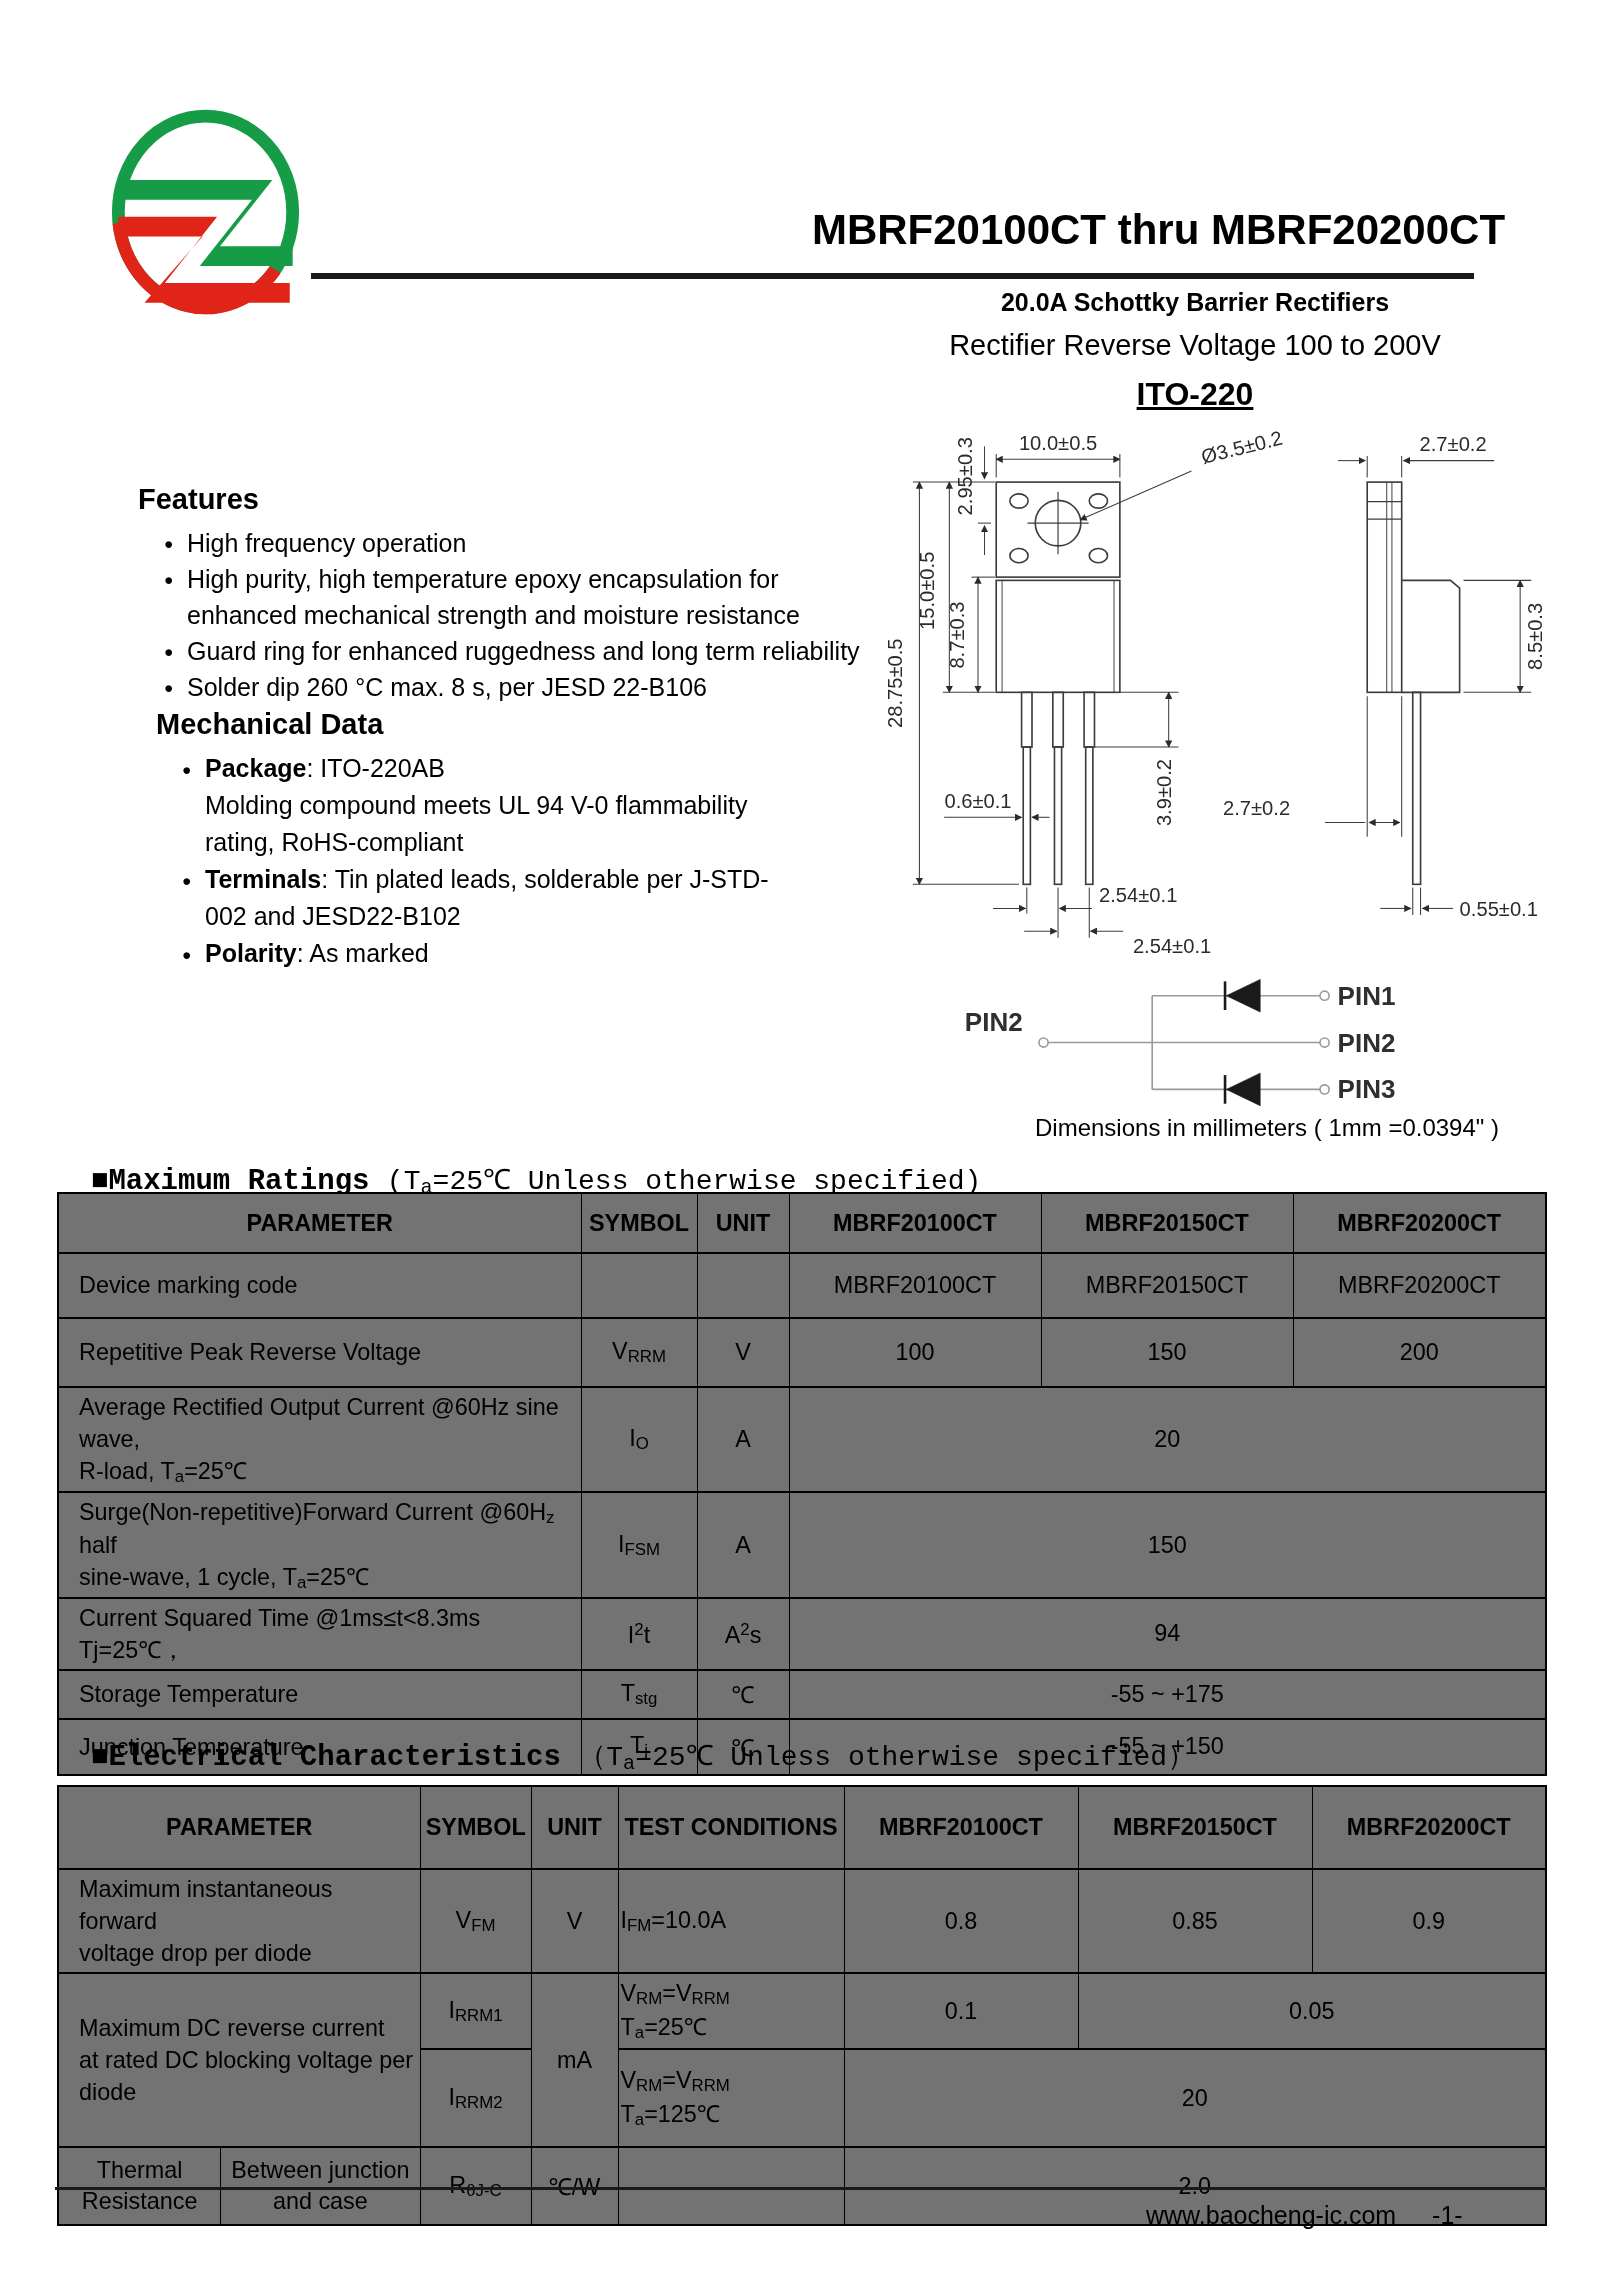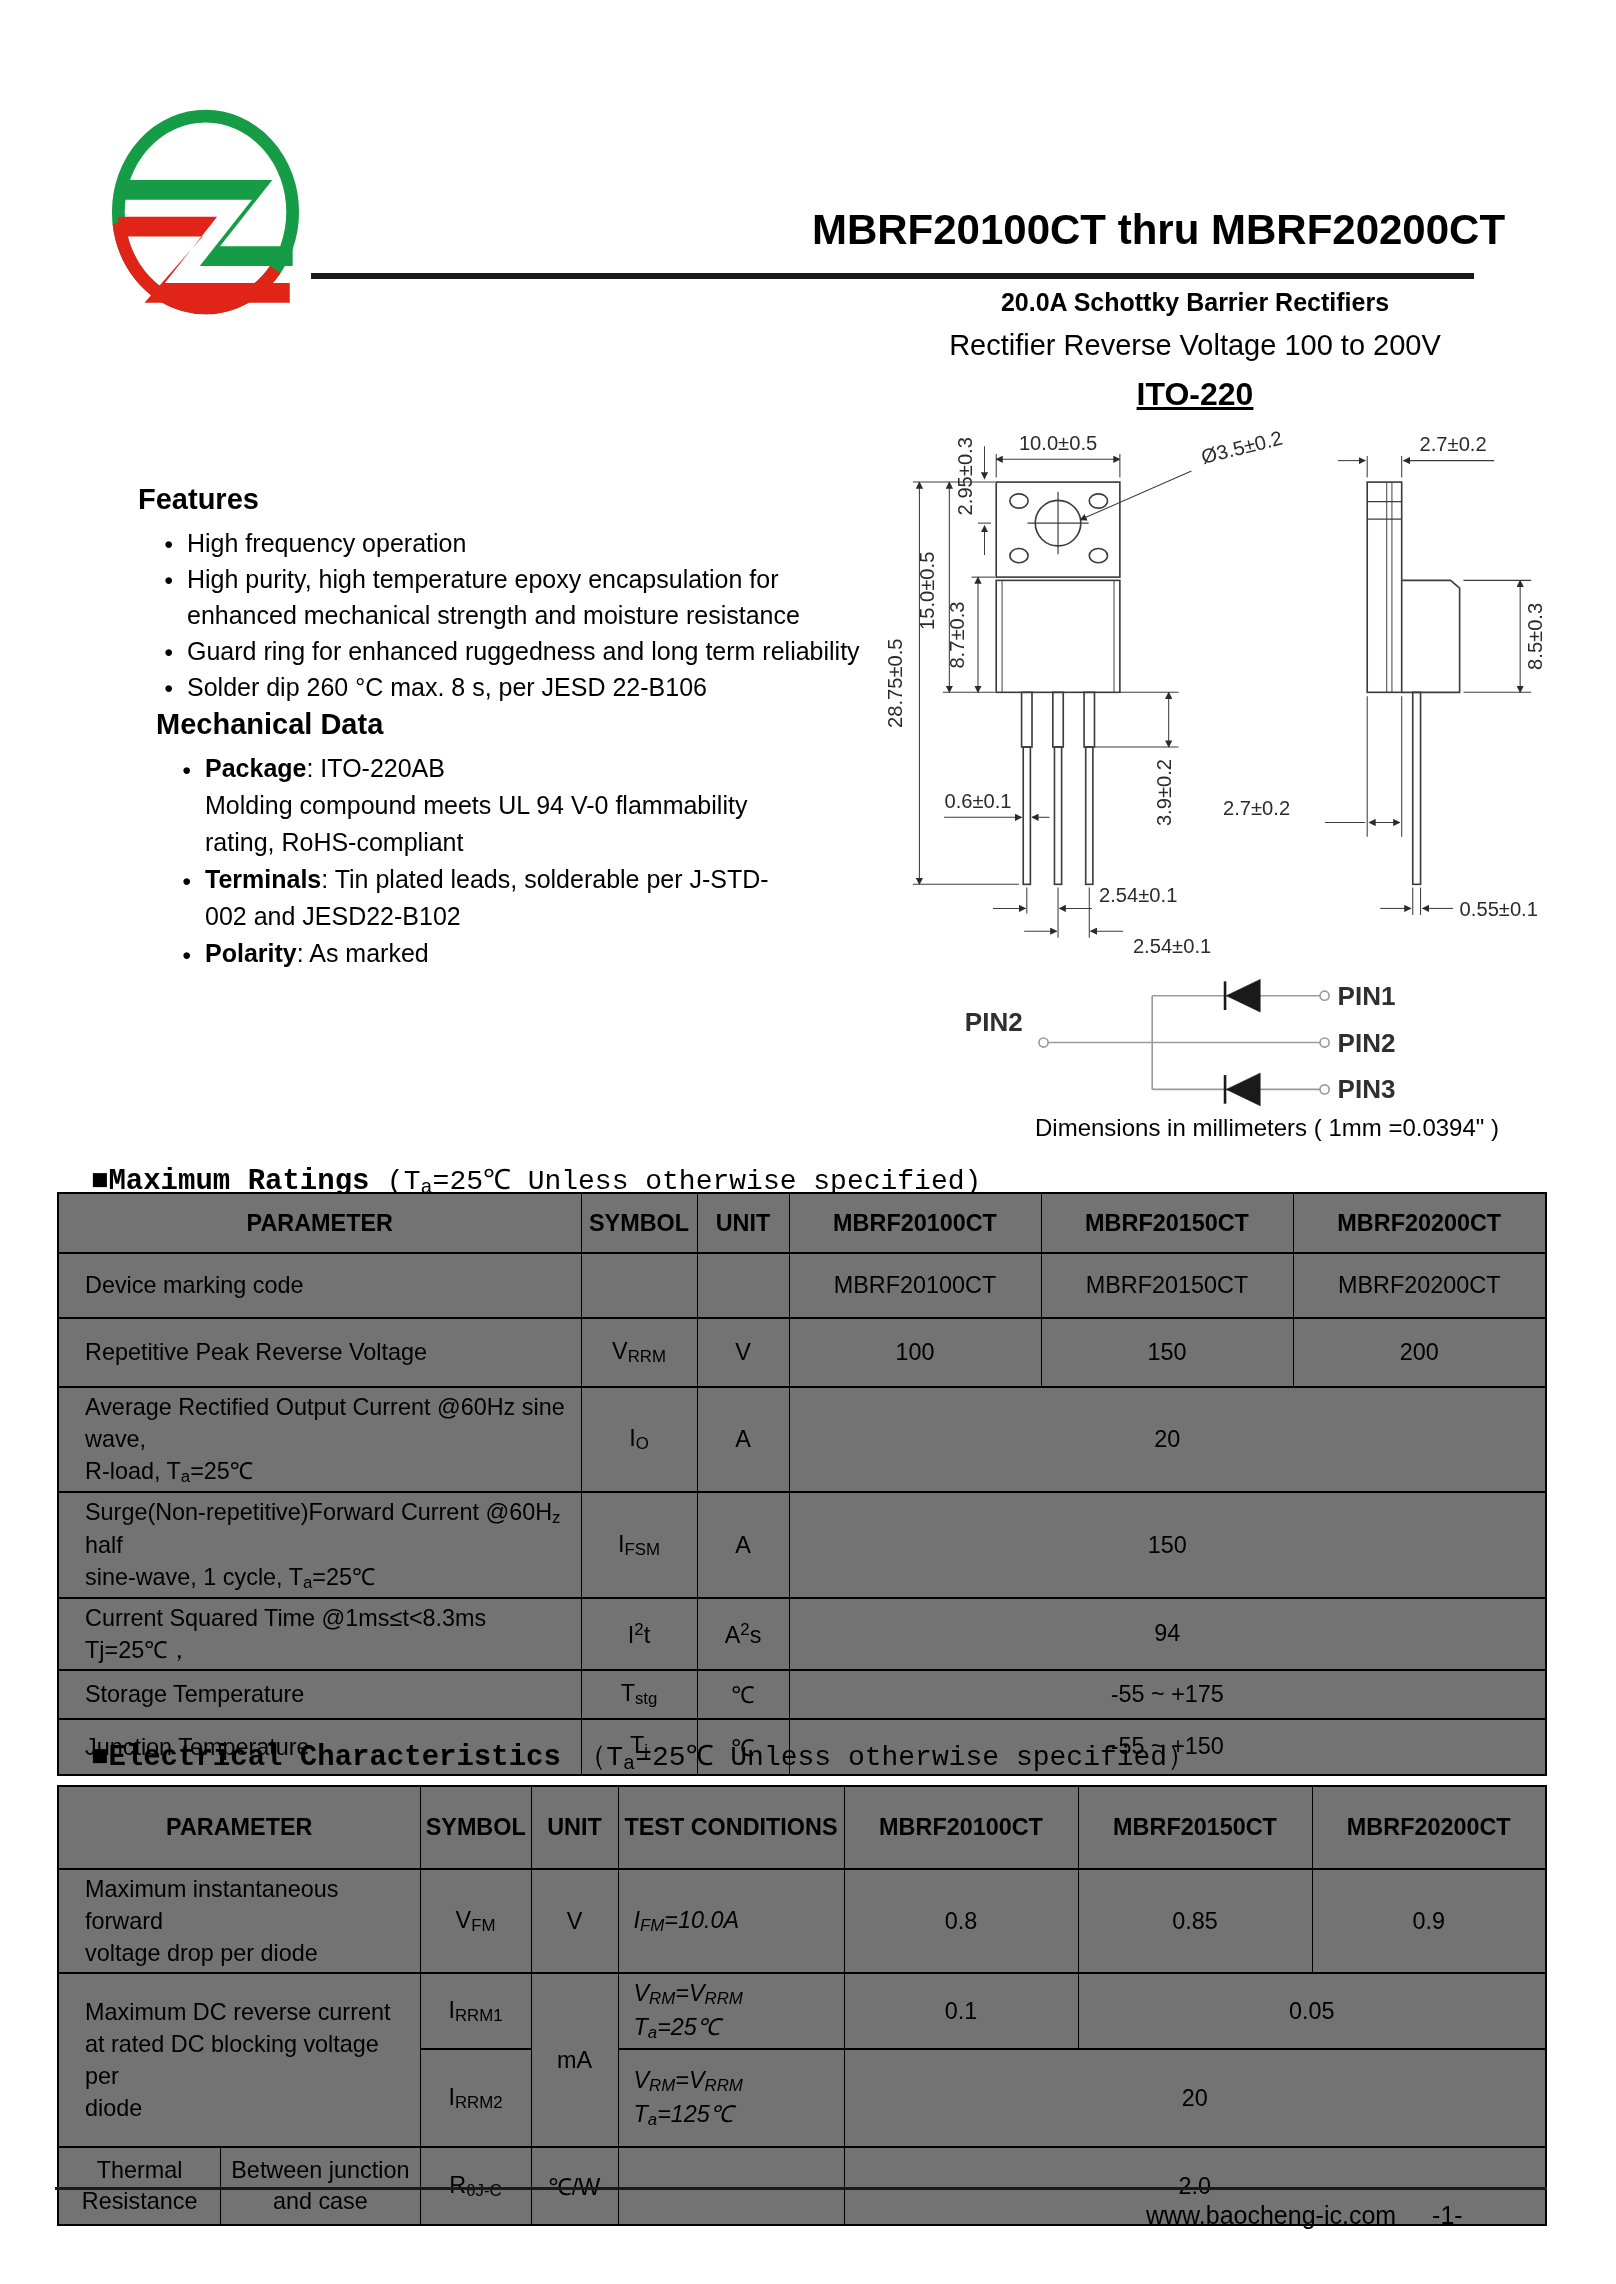--- a/index.html
+++ b/index.html
@@ -42,22 +42,22 @@
   .sechead .hn { font-weight:normal; font-size:28px; }
   .mrhead { left:91px; top:1159px; }
   .echead { left:91px; top:1735px; }
 
   
   table.tbl { position:absolute; border-collapse:collapse; table-layout:fixed;
               font-size:23.4px; border:2.6px solid #000; background:#737373; }
   .tbl td, .tbl th { border:2px solid #000; border-left-width:1.3px; border-right-width:1.3px;
                      text-align:center; vertical-align:middle; padding:2.6px 5.2px; }
   .tbl th { font-weight:bold; }
-  .tbl .param { text-align:left; padding-left:26px; line-height:1.38; }
-  .tbl .cond  { text-align:left; padding-left:15px; line-height:1.45;font-style:italic; }
+  .tbl .param { text-align:left; padding-left:20px; line-height:1.38; }
+  .tbl .cond  { text-align:left; padding-left:2px; line-height:1.45; }
   #mrtable { left:57px; top:1192px; width:1488px; }
   #ectable { left:57px; top:1785px; width:1488px; }
   .splitcell { padding:0 !important; }
   .splitwrap { display:flex; width:100%; height:100%; align-items:stretch; }
   .splitwrap > div { display:flex; align-items:center; justify-content:center;
                      text-align:center; line-height:1.35; padding:6.5px 3.9px; }
   .splitwrap .sp1 { width:45%; border-right:1.3px solid #000; }
   .splitwrap .sp2 { width:55%; }
 
   

